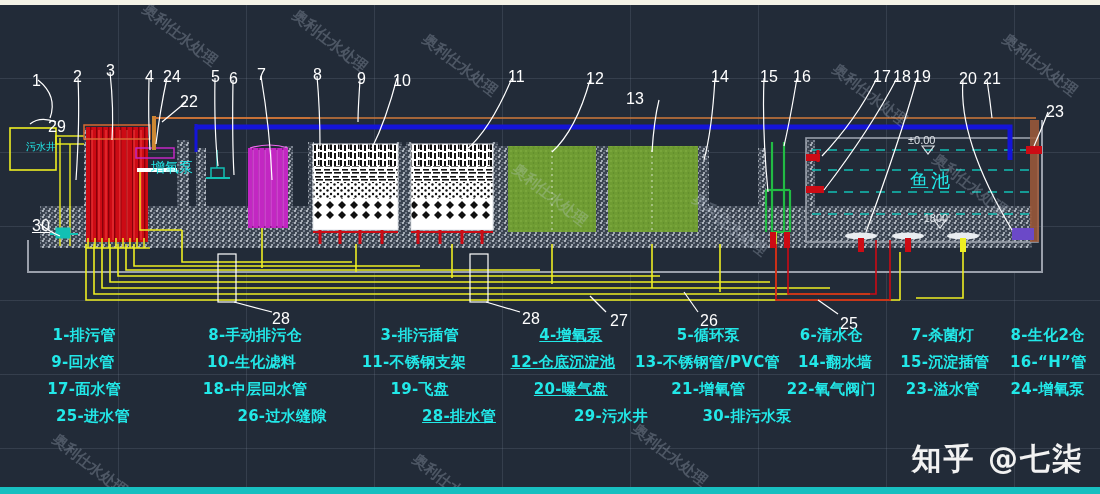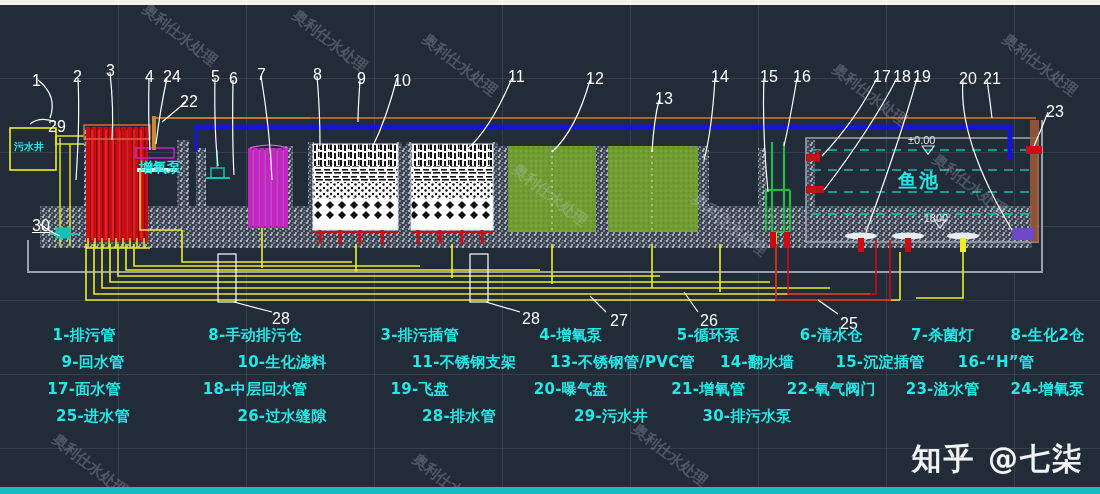--- a/index.html
+++ b/index.html
@@ -15,30 +15,30 @@
   .band{position:absolute;left:0;width:1100px;background:#f4f2e6;}
   #topband{top:0;height:5px;}
   #botband{bottom:0;height:7px;background:#18bfc0;}
   svg{position:absolute;left:0;top:0;}
   
   #legend{position:absolute;left:0;top:322px;width:1100px;}
   .lrow{display:flex;height:27px;align-items:center;}
   .lcell{color:#22e8e8;font-size:15px;font-weight:bold;text-align:center;
          letter-spacing:.3px;white-space:nowrap;}
   .lcell.c1{width:186px;} .lcell.c2{width:192px;} .lcell.c3{width:172px;}
-  .lcell.c4{width:162px;} .lcell.c5{width:142px;} .lcell.c6{width:130px;}
+  .lcell.c4{width:162px;text-decoration:underline;} .lcell.c5{width:142px;} .lcell.c6{width:130px;}
   .lcell.c7{width:116px;}
   #wm{position:absolute;right:16px;bottom:14px;color:#f2f2f2;font-size:30px;
       font-weight:bold;letter-spacing:2px;}
   .dwm{position:absolute;color:rgba(205,215,230,.26);font-size:15px;
        font-weight:bold;transform:rotate(38deg);transform-origin:left top;
        white-space:nowrap;pointer-events:none;}
   .cn{font-family:"DejaVu Sans","Liberation Sans",sans-serif;}
   .lbl{position:absolute;color:#ffffff;font-size:16px;}
-  .cyanlbl{position:absolute;color:#22e8e8;font-weight:bold;}
+  .cyanlbl{position:absolute;color:#22e8e8;font-weight:normal;margin-left:12px;}
 </style>
 </head>
 <body>
 
 <div id="stage">
 
   <div id="grid"></div>
   <div class="band" id="topband"></div>
 
   <svg width="1100" height="330">
@@ -307,21 +307,21 @@
       <div class="lbl" style="left: 163px; top: 68px;">24</div>
       <div class="lbl" style="left: 180px; top: 93px;">22</div>
       <div class="lbl" style="left: 211px; top: 68px;">5</div>
       <div class="lbl" style="left: 229px; top: 70px;">6</div>
       <div class="lbl" style="left: 257px; top: 66px;">7</div>
       <div class="lbl" style="left: 313px; top: 66px;">8</div>
       <div class="lbl" style="left: 357px; top: 70px;">9</div>
       <div class="lbl" style="left: 393px; top: 72px;">10</div>
       <div class="lbl" style="left: 508px; top: 68px;">11</div>
       <div class="lbl" style="left: 586px; top: 70px;">12</div>
-      <div class="lbl" style="left: 655px; top: 90px; text-align: center;">13</div>
+      <div class="lbl" style="left: 626px; top: 90px; text-align: center;">13</div>
       <div class="lbl" style="left: 711px; top: 68px;">14</div>
       <div class="lbl" style="left: 760px; top: 68px;">15</div>
       <div class="lbl" style="left: 793px; top: 68px;">16</div>
       <div class="lbl" style="left: 873px; top: 68px;">17</div>
       <div class="lbl" style="left: 893px; top: 68px;">18</div>
       <div class="lbl" style="left: 913px; top: 68px;">19</div>
       <div class="lbl" style="left: 959px; top: 70px;">20</div>
       <div class="lbl" style="left: 983px; top: 70px;">21</div>
       <div class="lbl" style="left: 1046px; top: 103px;">23</div>
       <div class="lbl" style="left: 48px; top: 118px;">29</div>
@@ -355,20 +355,21 @@
         <div class="lcell cn c4">4-增氧泵</div>
         <div class="lcell cn c5">5-循环泵</div>
         <div class="lcell cn c6">6-清水仓</div>
         <div class="lcell cn c7">7-杀菌灯</div>
         <div class="lcell cn c7">8-生化2仓</div>
       </div>
       <div class="lrow">
         <div class="lcell cn c1">9-回水管</div>
         <div class="lcell cn c2">10-生化滤料</div>
         <div class="lcell cn c3">11-不锈钢支架</div>
+        <div class="lcell cn c4">12-仓底沉淀池</div>
         <div class="lcell cn c5">13-不锈钢管/PVC管</div>
         <div class="lcell cn c6">14-翻水墙</div>
         <div class="lcell cn c7">15-沉淀插管</div>
         <div class="lcell cn c7">16-“H”管</div>
       </div>
       <div class="lrow">
         <div class="lcell cn c1">17-面水管</div>
         <div class="lcell cn c2">18-中层回水管</div>
         <div class="lcell cn c3">19-飞盘</div>
         <div class="lcell cn c4">20-曝气盘</div>

